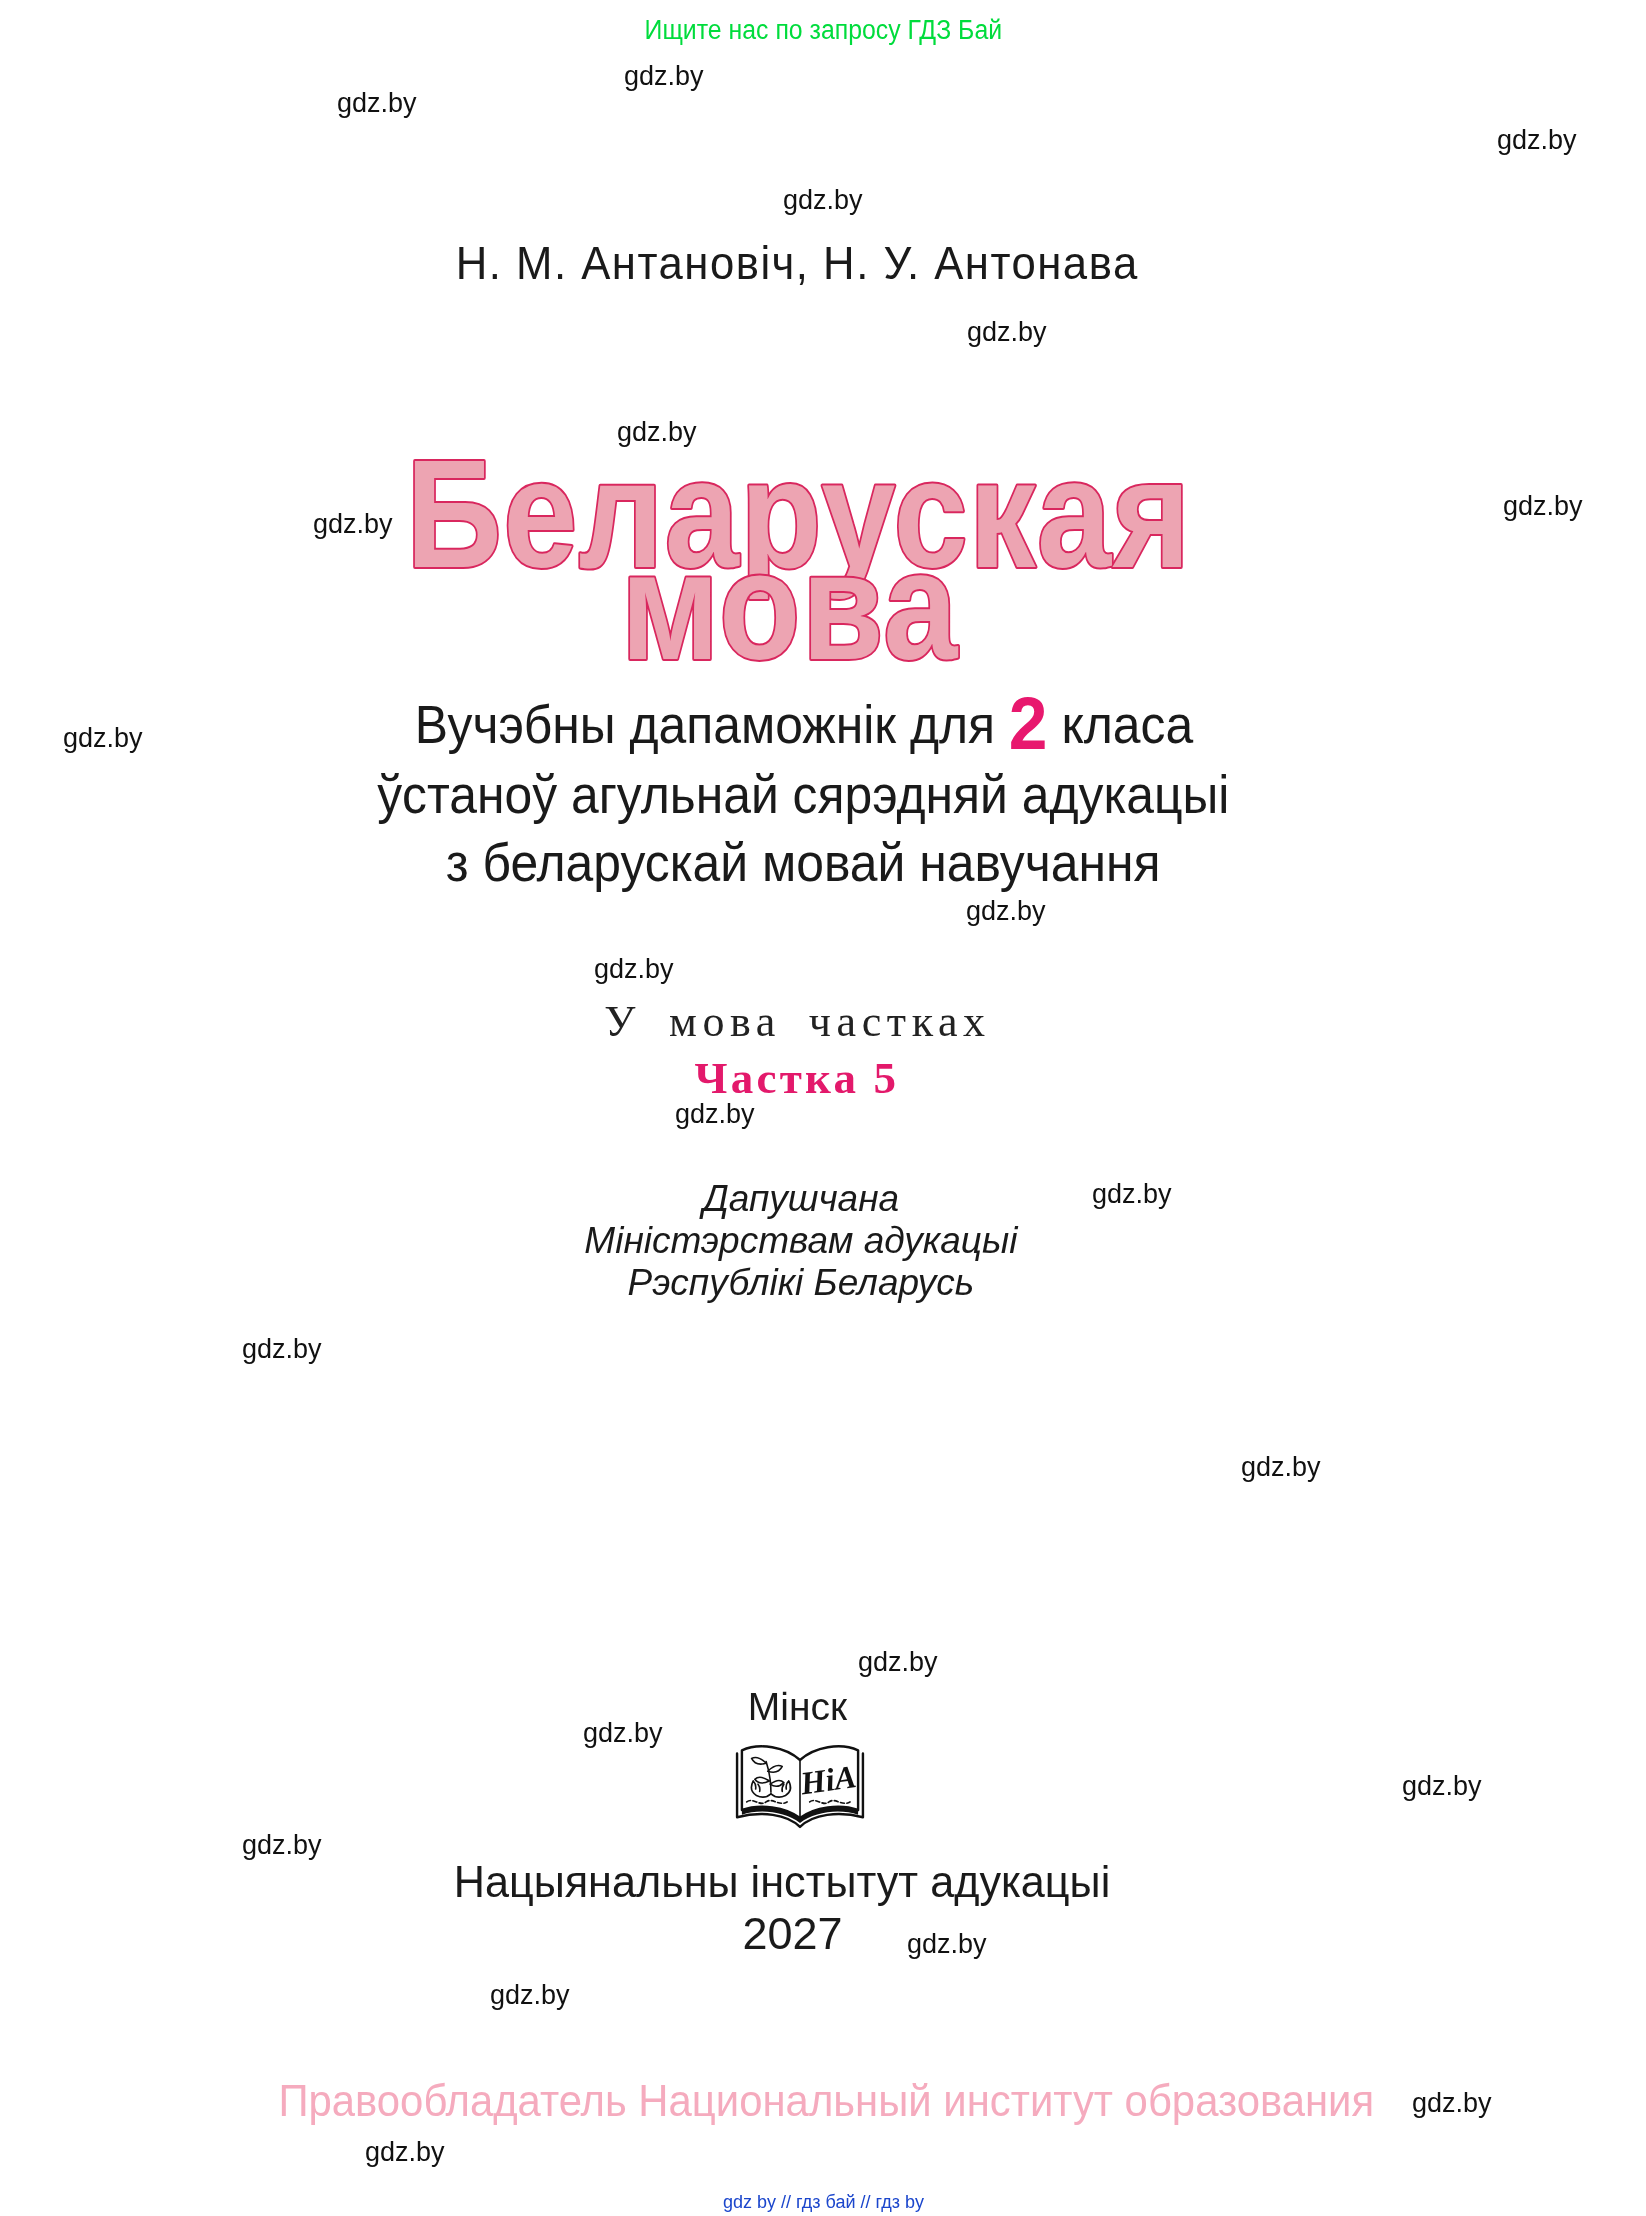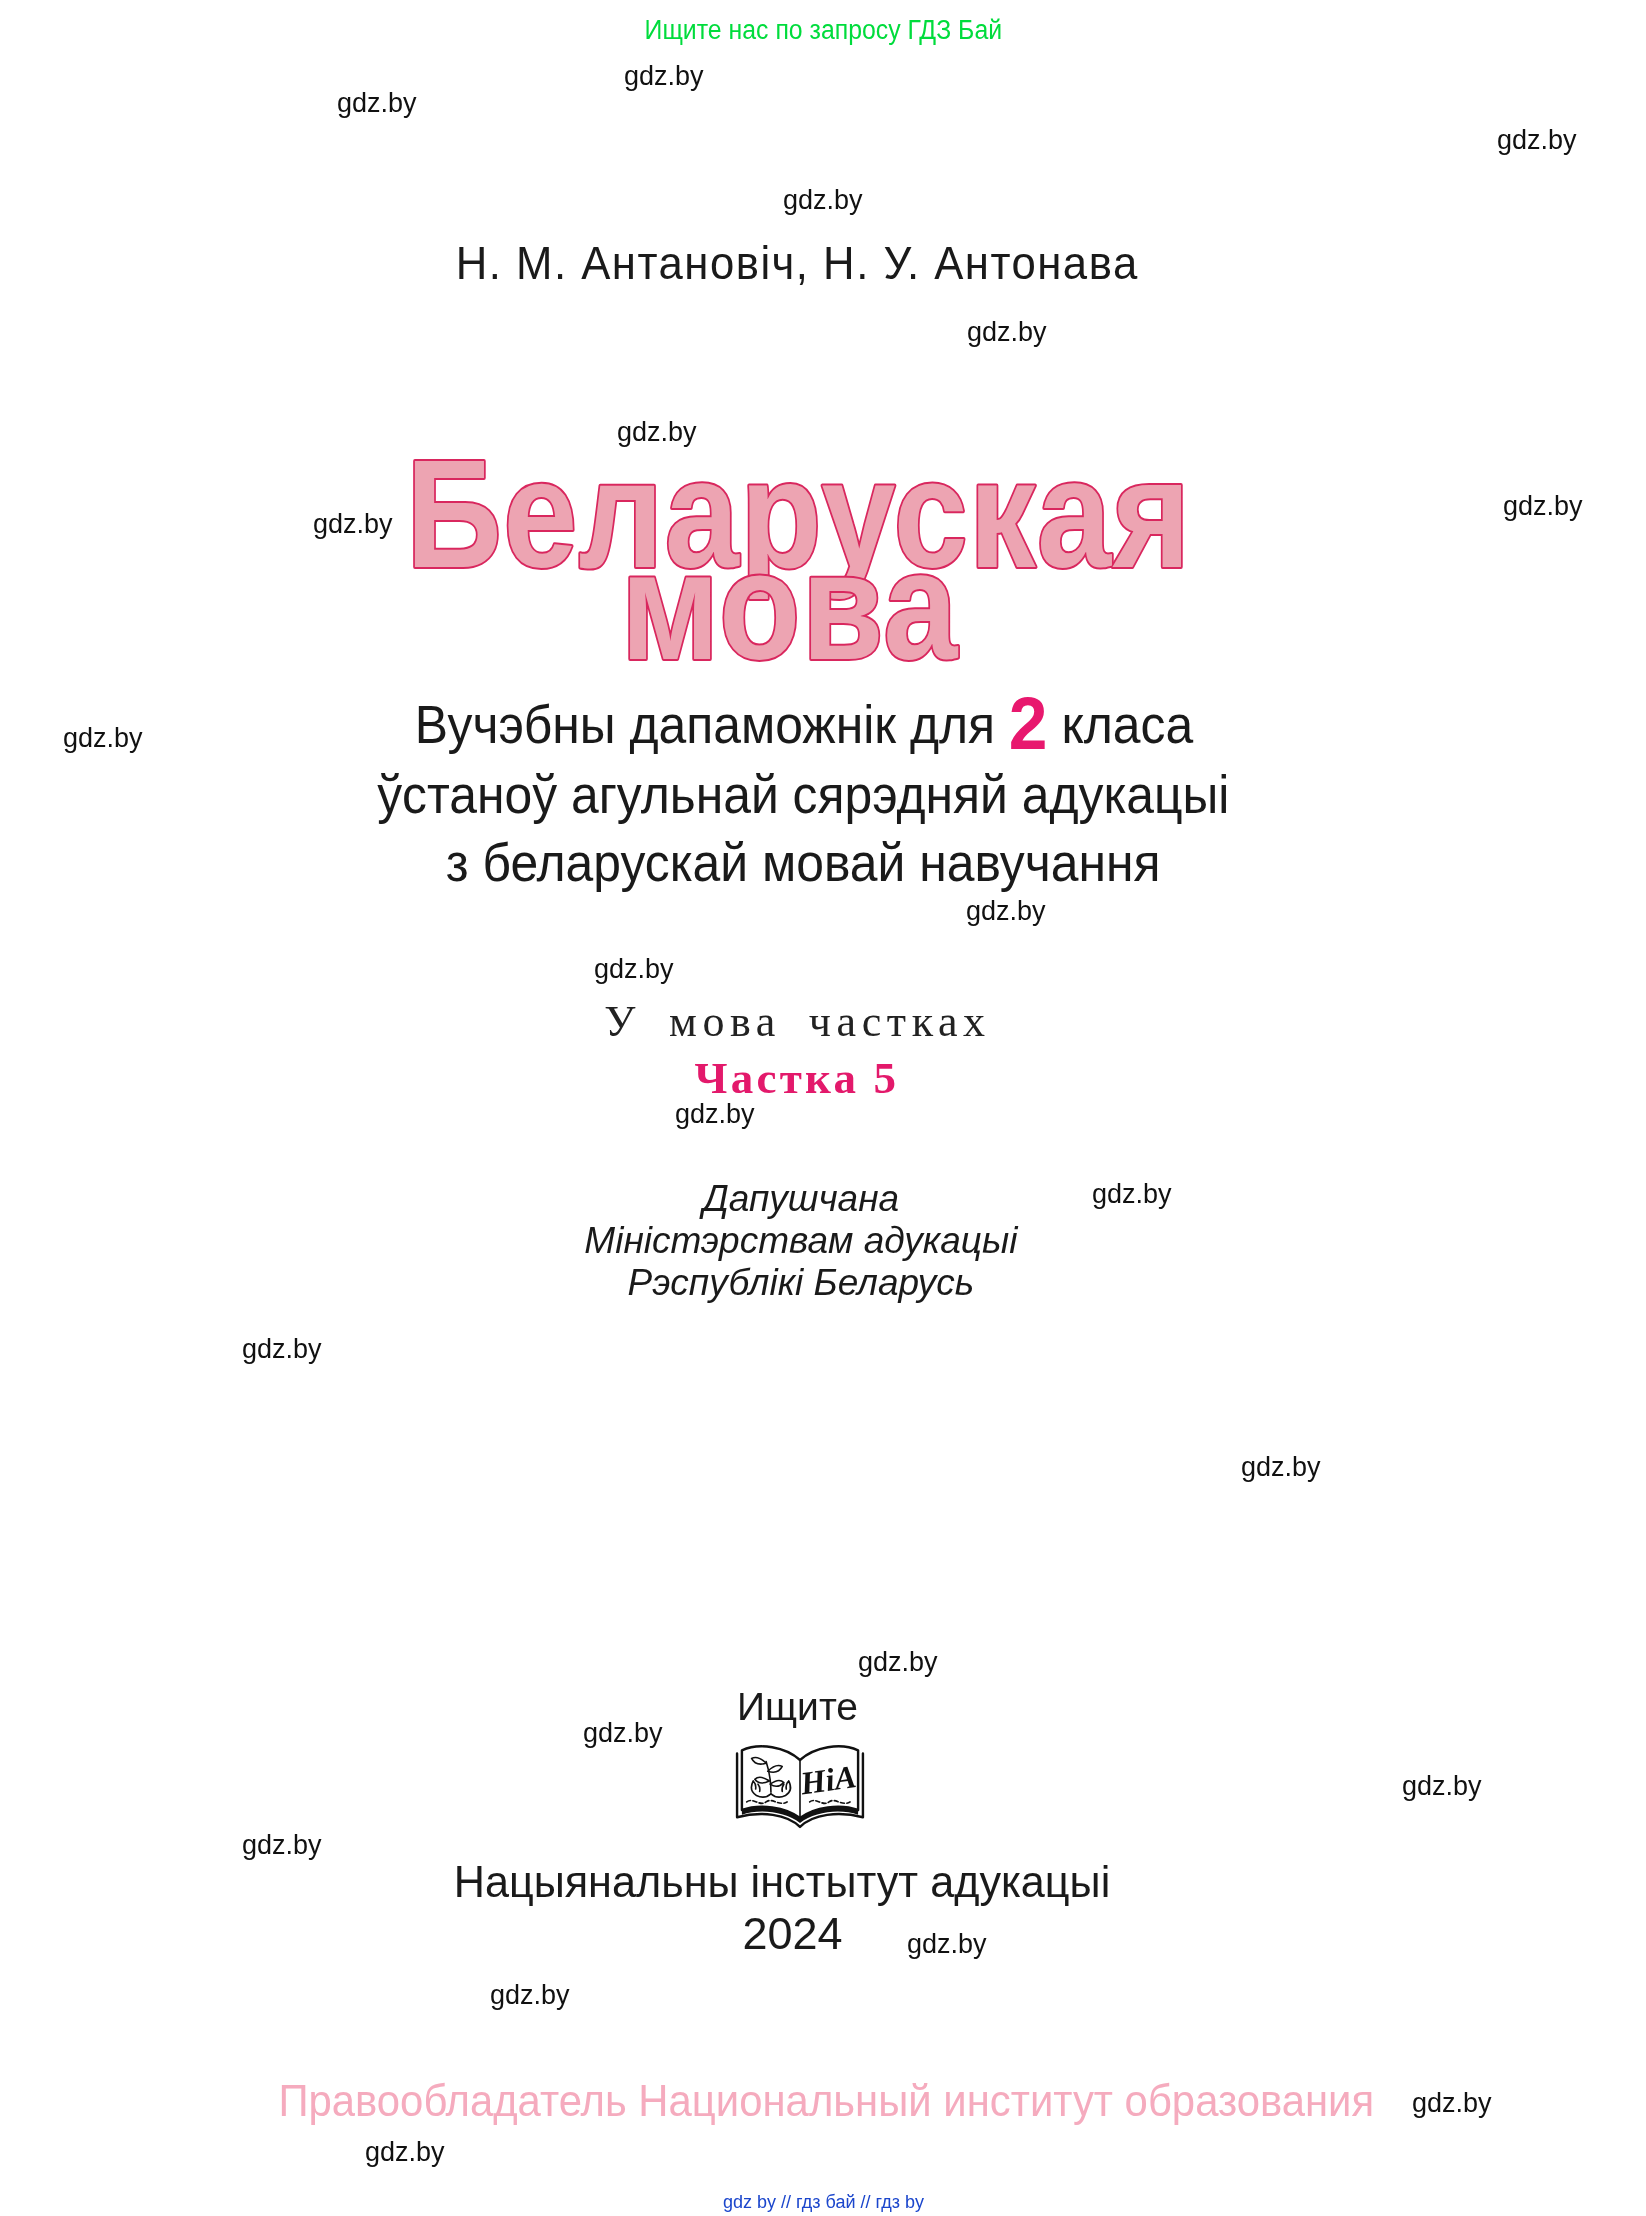--- a/index.html
+++ b/index.html
@@ -83,21 +83,21 @@
     <span>Частка 5</span>
   </div>
 
   <div class="line approval">
     <div>Дапушчана</div>
     <div>Міністэрствам адукацыі</div>
     <div>Рэспублікі Беларусь</div>
   </div>
 
   <div class="line city">
-    <span>Ищите</span>
+    <span>Мінск</span>
   </div>
 
   <svg class="logo-svg" width="142" height="92" viewBox="0 0 176 114">
 
     <path class="logo-stroke" d="M10,18 L10,97 C40,89 72,93 88,109 C104,93 136,89 166,97 L166,18"></path>
 
     <path class="logo-stroke" fill="#fff" d="M88,26 C70,10 38,4 16,14 L16,88 C38,80 70,84 88,98 C106,84 138,80 160,88 L160,14 C138,4 106,10 88,26 Z" style="fill:#ffffff"></path>
 
     <path class="logo-fill" d="M16,88 C38,80 70,84 88,98 C106,84 138,80 160,88 L160,94 C138,86 106,90 88,104 C70,90 38,86 16,94 Z"></path>
 
@@ -115,21 +115,21 @@
     <path class="logo-thin" stroke-dasharray="5 3" d="M22,78 C30,72 38,84 46,78 C54,72 62,84 72,78"></path>
     <path class="logo-thin" stroke-dasharray="5 3" d="M100,78 C108,72 116,84 124,78 C132,72 140,84 150,78"></path>
 
     <text class="logo-mono" x="124" y="64" text-anchor="middle" transform="rotate(-8 124 58)">НіА</text>
   </svg>
 
   <div class="line institute">
     <span class="sq">Нацыянальны інстытут адукацыі</span>
   </div>
   <div class="line year">
-    <span>2024</span>
+    <span>2027</span>
   </div>
 
   <div class="line copyright">
     <span class="sq">Правообладатель Национальный институт образования</span>
   </div>
 
   <div class="line footer-links">
     <span>gdz by  //  гдз бай  //  гдз by</span>
   </div>
 

